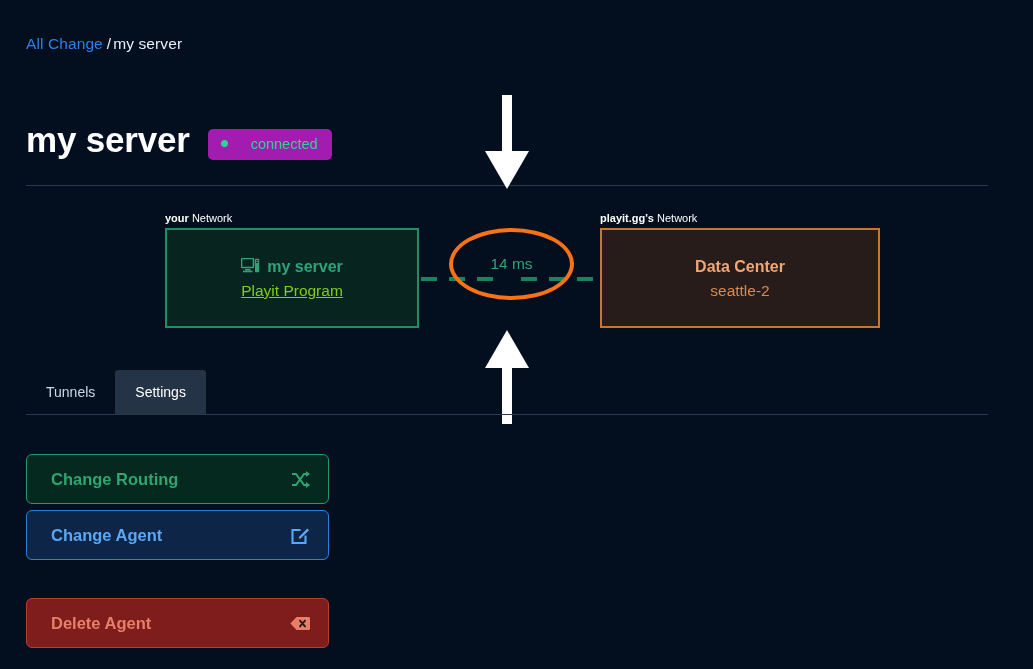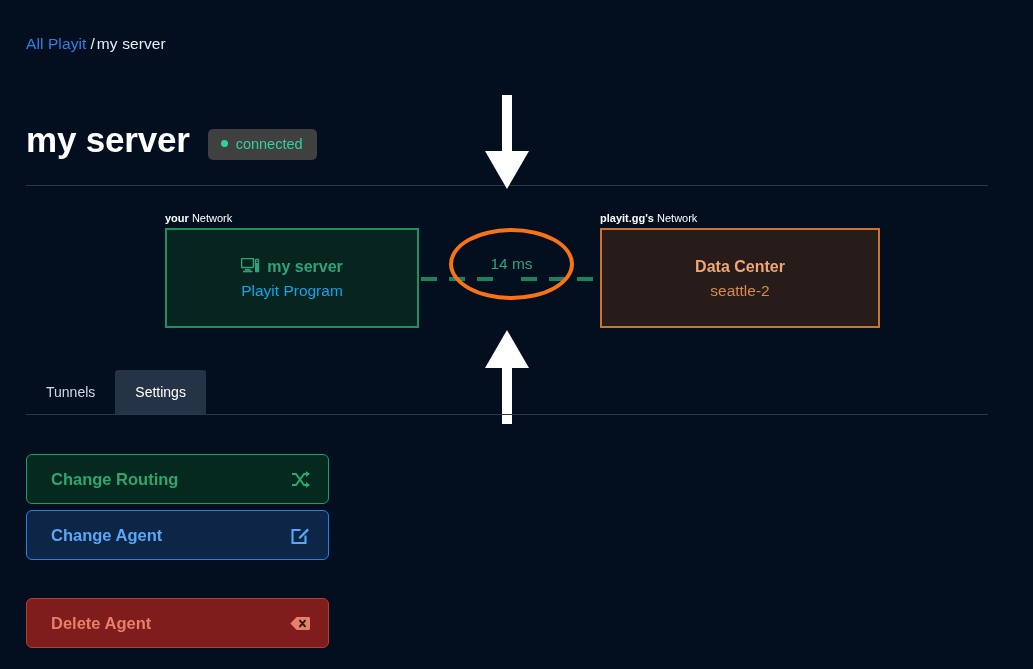--- a/index.html
+++ b/index.html
@@ -49,29 +49,29 @@
     gap: 18px;
   }
   .page-title {
     font-size: 35px;
     font-weight: bold;
     color: #ffffff;
     line-height: 44px;
     letter-spacing: -0.2px;
   }
   .status-badge {
-    background: #404040;
+    background: #a21caf;
     color: #2fd39a;
     border-radius: 5px;
     padding: 7px 14px 8px 13px;
     font-size: 14.5px;
     line-height: 16px;
     display: flex;
     align-items: center;
-    gap: 8px;
+    gap: 23px;
     margin-top: 8px;
   }
   .status-dot {
     width: 7px;
     height: 7px;
     border-radius: 50%;
     background: #2fd39a;
     display: inline-block;
   }
 
@@ -140,21 +140,21 @@
     font-weight: bold;
     line-height: 21px;
   }
   .net-box-your .net-row-main { color: #2fa37a; }
   .net-box-playit .net-row-main { color: #f0a775; }
   .net-sub {
     font-size: 15.5px;
     line-height: 21px;
     margin-top: 3px;
   }
-  .net-box-your .net-sub { color: #0ea5e9; }
+  .net-box-your .net-sub { color: #84cc16; text-decoration: underline; }
   .net-box-playit .net-sub { color: #d98a4e; }
   .pc-icon { display: block; }
 
   
   .dash-line {
     position: absolute;
     top: 277px;
     height: 4px;
     background-image: repeating-linear-gradient(
       to right,
@@ -255,21 +255,21 @@
     background: #7f1d1d;
     border: 1.5px solid #b2402f;
     color: #e87f68;
     margin-top: 32px;
   }
 </style>
 </head>
 <body>
 
 <div class="breadcrumb">
-  <span class="crumb-link">All Playit</span><span class="crumb-sep">/</span><span class="crumb-current">my server</span>
+  <span class="crumb-link">All Change</span><span class="crumb-sep">/</span><span class="crumb-current">my server</span>
 </div>
 
 <div class="title-row">
   <div class="page-title">my server</div>
   <div class="status-badge">
     <span class="status-dot"></span>
     <span>connected</span>
   </div>
 </div>
 

